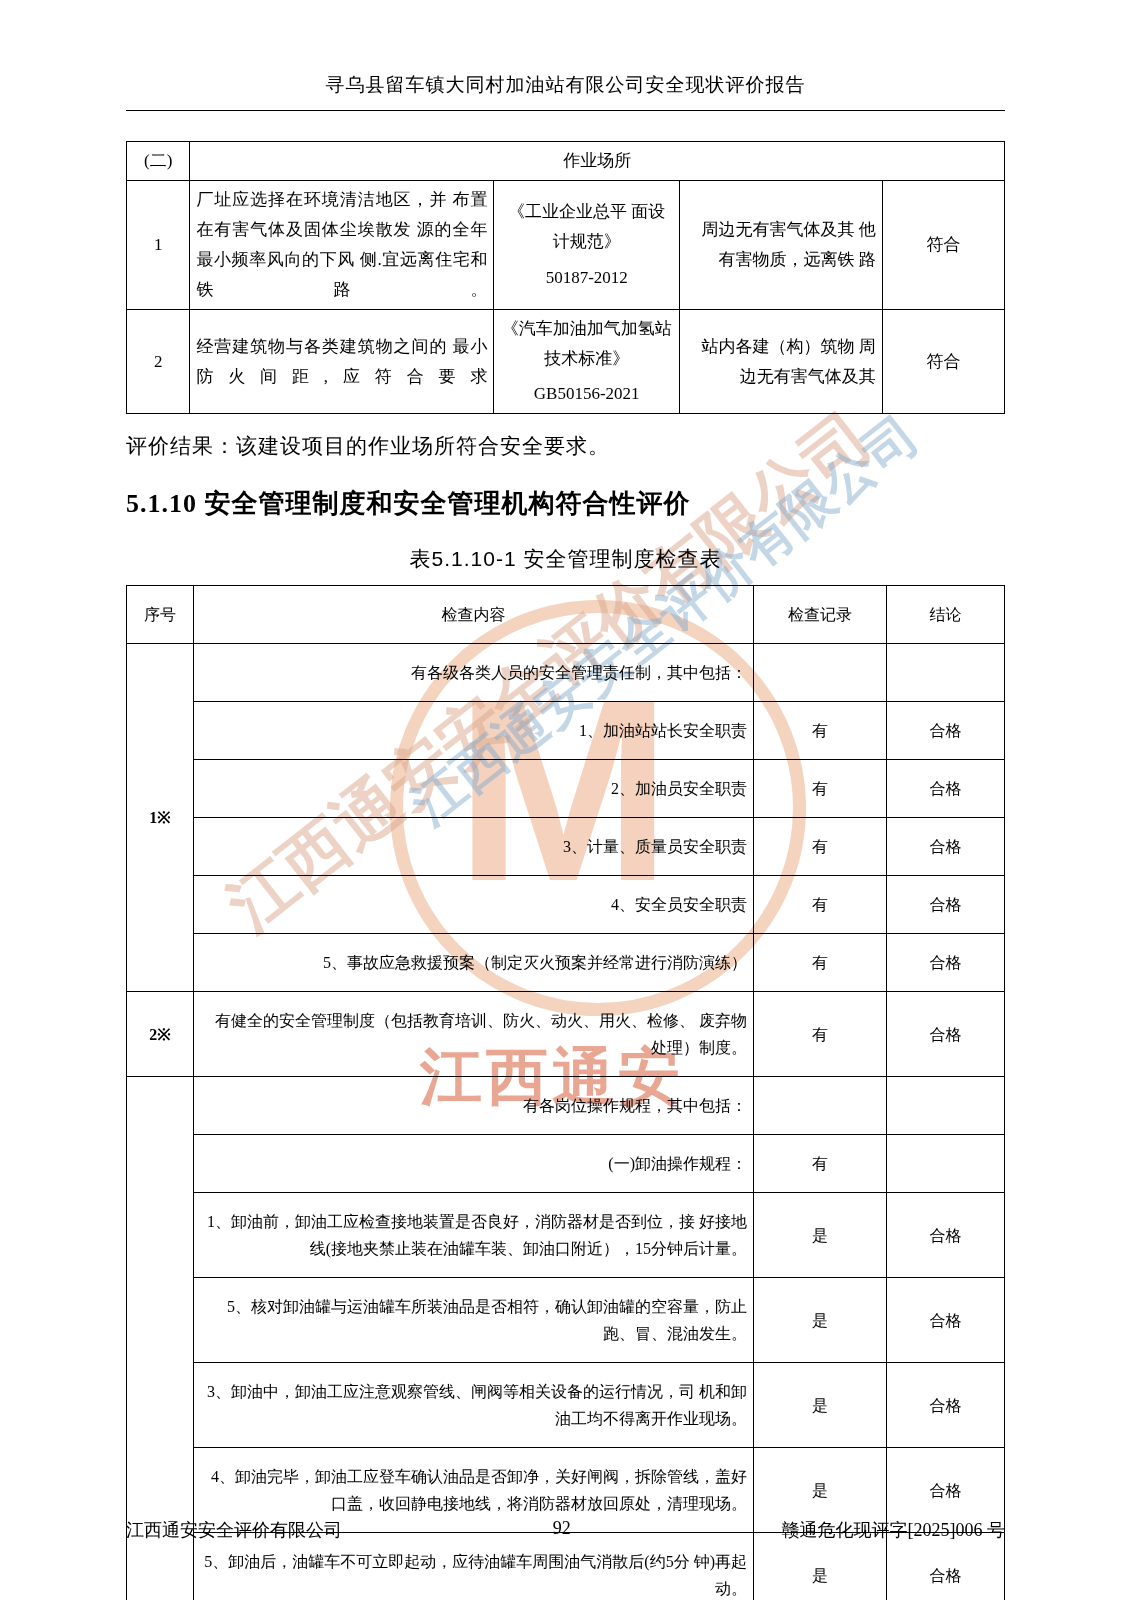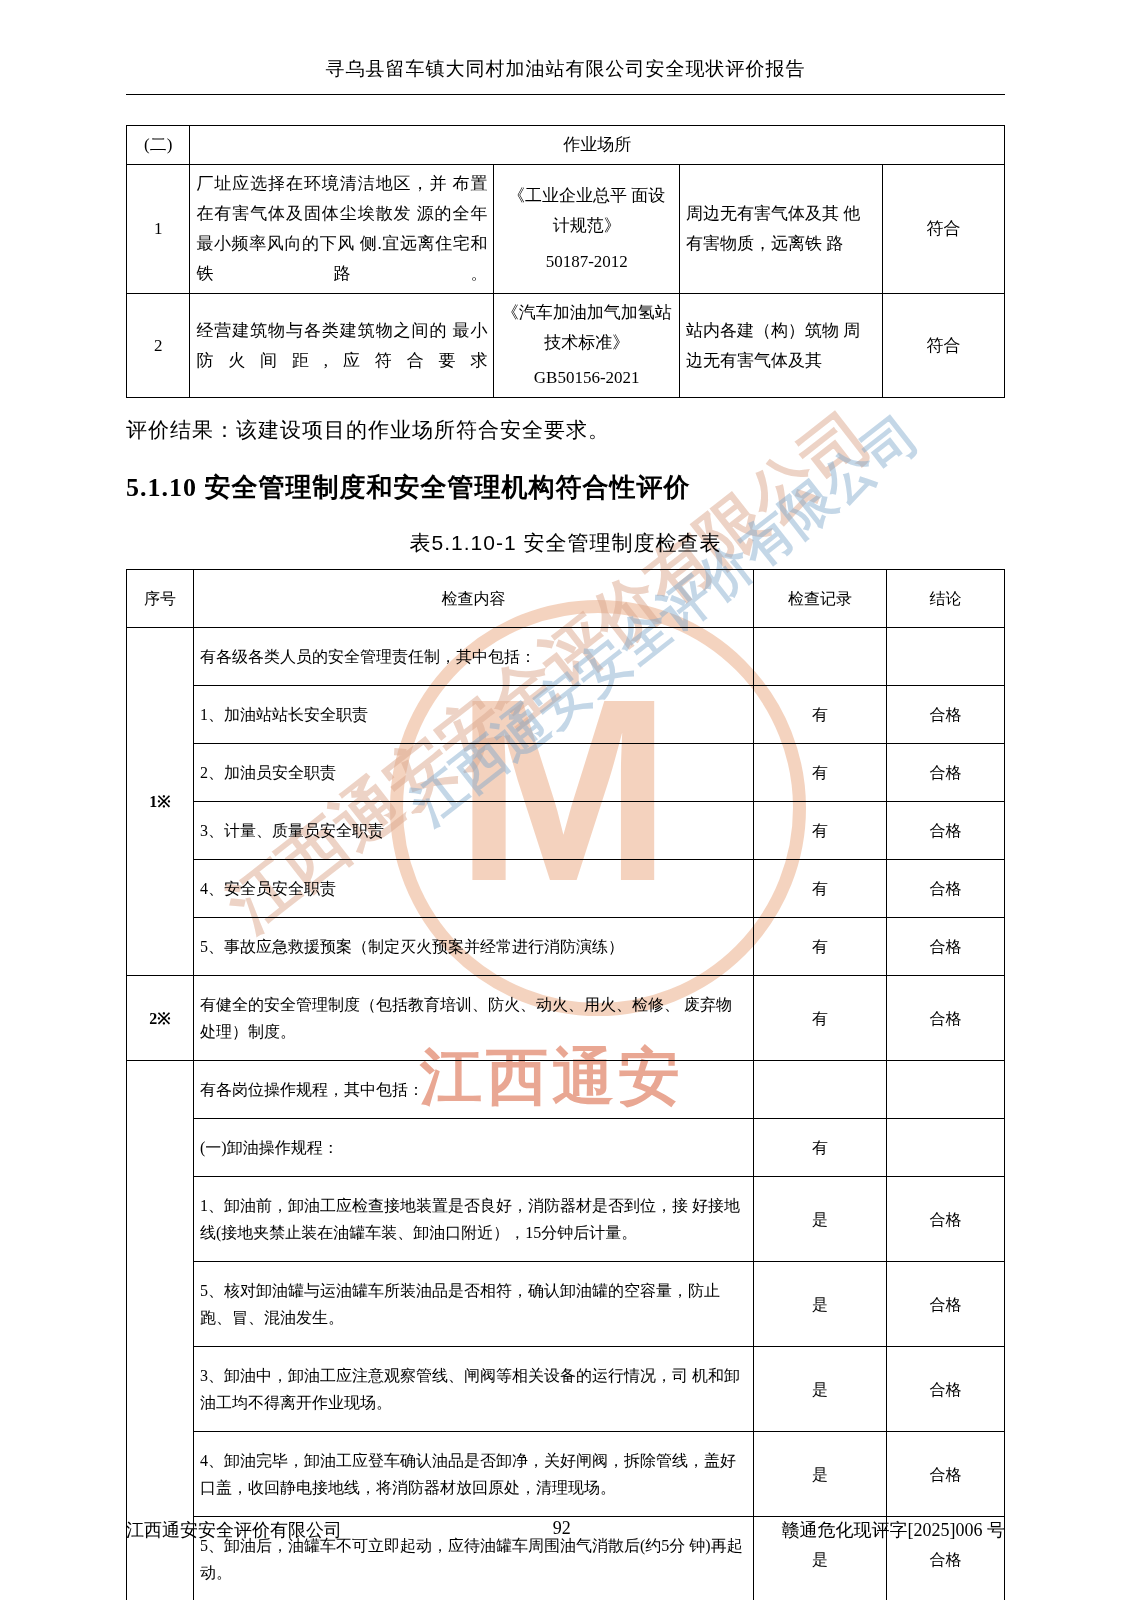--- a/index.html
+++ b/index.html
@@ -86,21 +86,21 @@
     font-weight: bold;
     color: #eaa77f;
     opacity: 0.5;
     line-height: 260px;
   }
 
   
   .doc-header {
     position: relative;
     z-index: 10;
-    padding-top: 56px;
+    padding-top: 72px;
     text-align: center;
     font-size: 19px;
     letter-spacing: 1px;
   }
   .header-rule {
     margin-top: 12px;
     border-bottom: 1px solid #000;
   }
 
   
@@ -112,21 +112,21 @@
     background: transparent;
   }
   td, th {
     border: 1px solid #000;
     padding: 4px 6px;
     font-size: 17px;
     vertical-align: middle;
     font-weight: normal;
   }
   .c { text-align: center; }
-  .l { text-align: left; }
+  .l { text-align: right; }
   .j { text-align: justify; text-align-last: justify; }
 
   
   .tbl-place { margin-top: 30px; }
   .tbl-place td { line-height: 30px; }
   .tbl-place .idx { width: 52px; }
   .tbl-place .desc { width: 310px; }
   .tbl-place .std { width: 180px; }
   .tbl-place .rec { width: 200px; }
   .tbl-place .concl { width: 116px; }

